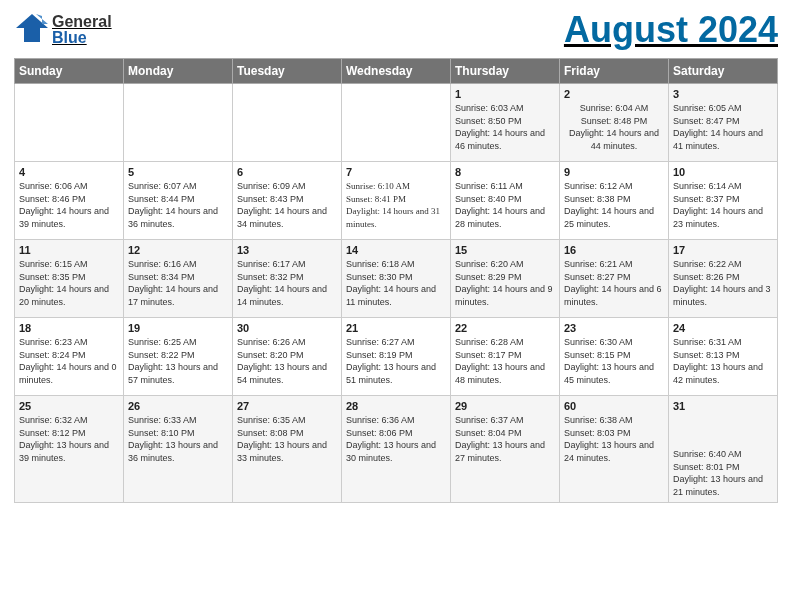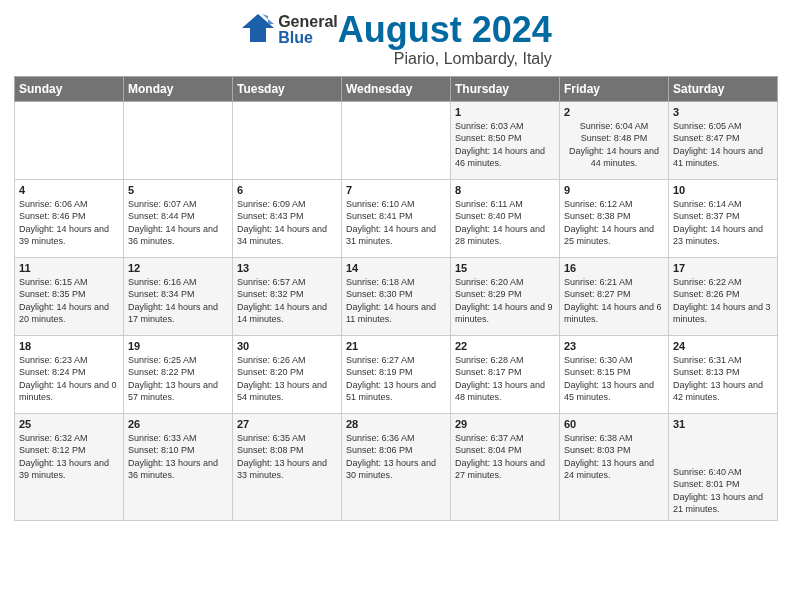--- a/index.html
+++ b/index.html
@@ -10,23 +10,24 @@
       height: 612px;
       overflow: hidden;
     }
     .container {
       width: 792px;
       height: 612px;
       padding: 10px 14px 10px 14px;
     }
     .header {
       display: flex;
-      justify-content: center;
+      justify-content: space-between;
       align-items: flex-start;
       margin-bottom: 8px;
+      text-decoration: underline;
     }
     .title-block {
       text-align: right;
     }
     .month-title {
       font-size: 36px;
       font-weight: bold;
       color: #0369a1;
       line-height: 1.1;
     }
@@ -111,21 +112,20 @@
           <polygon points="22,4 34,14 28,14 28,6" fill="#5090cc"></polygon>
         </svg>
       </div>
       <div class="logo-text-block">
         <span class="logo-gen">General</span>
         <span class="logo-blu">Blue</span>
       </div>
     </div>
     <div class="title-block">
       <div class="month-title">August 2024</div>
-      <div class="location-title">Piario, Lombardy, Italy</div>
     </div>
   </div>
 
   <table>
     <thead>
       <tr>
         <th>Sunday</th>
         <th>Monday</th>
         <th>Tuesday</th>
         <th>Wednesday</th>
@@ -173,21 +173,21 @@
 Daylight: 14 hours and 36 minutes.</div>
           </td>
           <td>
             <div class="day-number">6</div>
             <div class="day-info" style="white-space: pre-line;">Sunrise: 6:09 AM
 Sunset: 8:43 PM
 Daylight: 14 hours and 34 minutes.</div>
           </td>
           <td>
             <div class="day-number">7</div>
-            <div class="day-info" style="white-space: pre-line;">Sunrise: 6:10 AM
+            <div class="day-info" style="white-space: pre-line; font-family: Liberation Serif, serif;">Sunrise: 6:10 AM
 Sunset: 8:41 PM
 Daylight: 14 hours and 31 minutes.</div>
           </td>
           <td>
             <div class="day-number">8</div>
             <div class="day-info" style="white-space: pre-line;">Sunrise: 6:11 AM
 Sunset: 8:40 PM
 Daylight: 14 hours and 28 minutes.</div>
           </td>
           <td>
@@ -211,21 +211,21 @@
 Daylight: 14 hours and 20 minutes.</div>
           </td>
           <td>
             <div class="day-number">12</div>
             <div class="day-info" style="white-space: pre-line;">Sunrise: 6:16 AM
 Sunset: 8:34 PM
 Daylight: 14 hours and 17 minutes.</div>
           </td>
           <td>
             <div class="day-number">13</div>
-            <div class="day-info" style="white-space: pre-line;">Sunrise: 6:57 AM
+            <div class="day-info" style="white-space: pre-line;">Sunrise: 6:17 AM
 Sunset: 8:32 PM
 Daylight: 14 hours and 14 minutes.</div>
           </td>
           <td>
             <div class="day-number">14</div>
             <div class="day-info" style="white-space: pre-line;">Sunrise: 6:18 AM
 Sunset: 8:30 PM
 Daylight: 14 hours and 11 minutes.</div>
           </td>
           <td>

